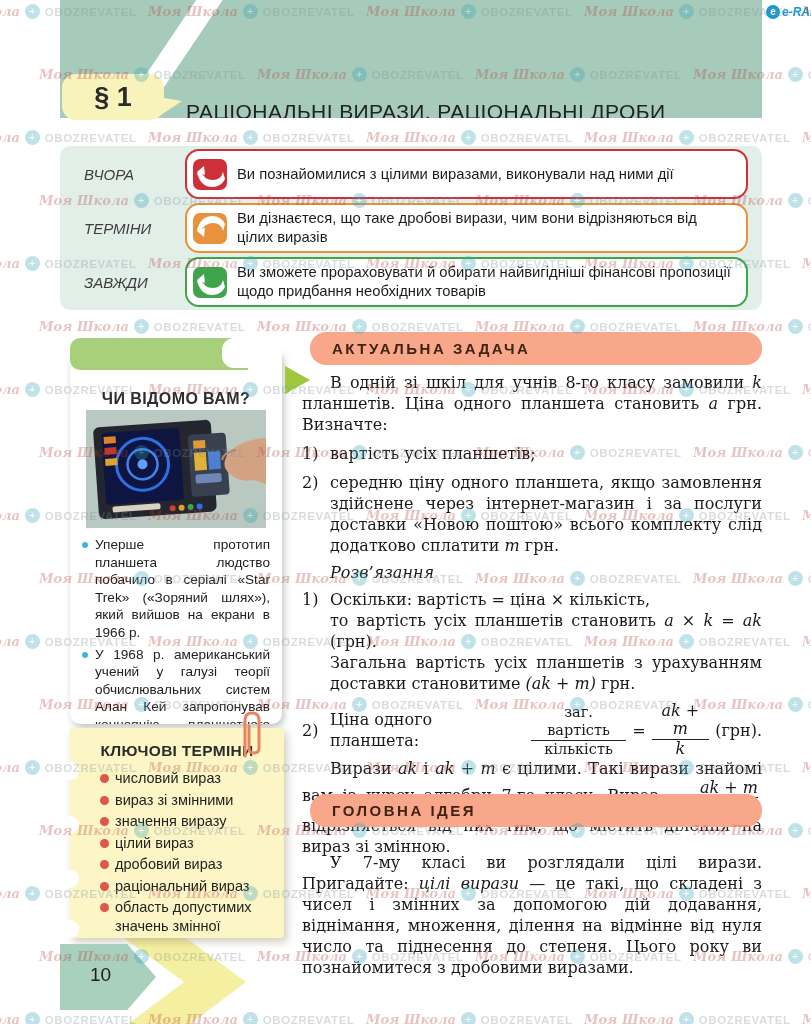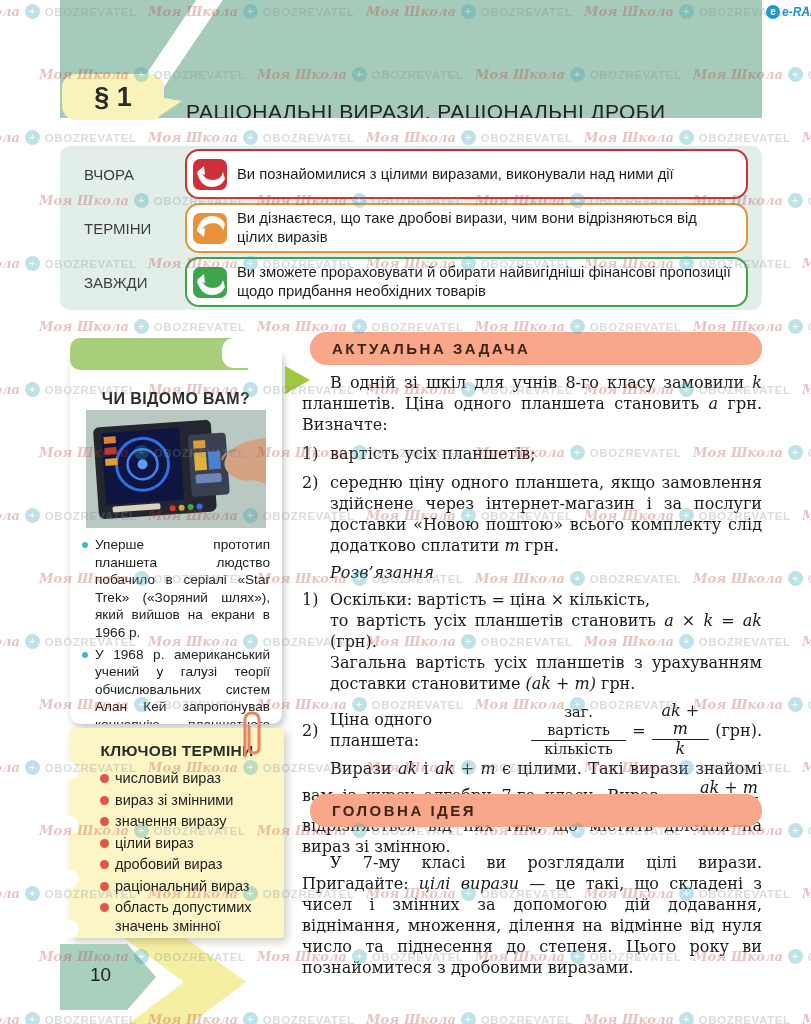--- a/index.html
+++ b/index.html
@@ -26,21 +26,21 @@
          font-family:"Liberation Sans",sans-serif;font-weight:bold;font-size:27px;color:#2b2b2b;}
   .badge:after{content:"";position:absolute;right:-18px;bottom:3px;width:0;height:0;
                border-left:24px solid #f8f3bb;border-top:4px solid transparent;border-bottom:16px solid transparent;}
 
   
   .panel{position:absolute;left:60px;top:146px;width:702px;height:164px;background:#e2efe8;
          border-radius:10px;z-index:5;display:flex;flex-direction:column;justify-content:center;
          padding:0;box-sizing:border-box;gap:4px;}
   .t-row{display:flex;align-items:center;}
   .t-label{width:125px;padding-left:24px;box-sizing:border-box;font-family:"Liberation Sans",sans-serif;
-           font-size:15px;color:#3d3d3d;flex:none;}
+           font-size:15px;color:#3d3d3d;flex:none;font-style:italic;}
   .t-box{flex:1;margin-right:14px;background:#fff;border-radius:14px;display:flex;align-items:center;
          gap:10px;padding:4px 12px 4px 6px;min-height:38px;}
   .t-box .t-text{font-family:"Liberation Sans",sans-serif;font-size:14.8px;line-height:1.28;color:#1d1d1d;}
   .row-red    .t-box{border:2px solid #cd3038;}
   .row-orange .t-box{border:2px solid #e8923c;}
   .row-green  .t-box{border:2px solid #3ea54c;}
   .row-red    .t-icon{color:#cd3038;}
   .row-orange .t-icon{color:#e8923c;}
   .row-green  .t-icon{color:#3ea54c;}
   .t-icon{flex:none;width:34px;height:31px;}

